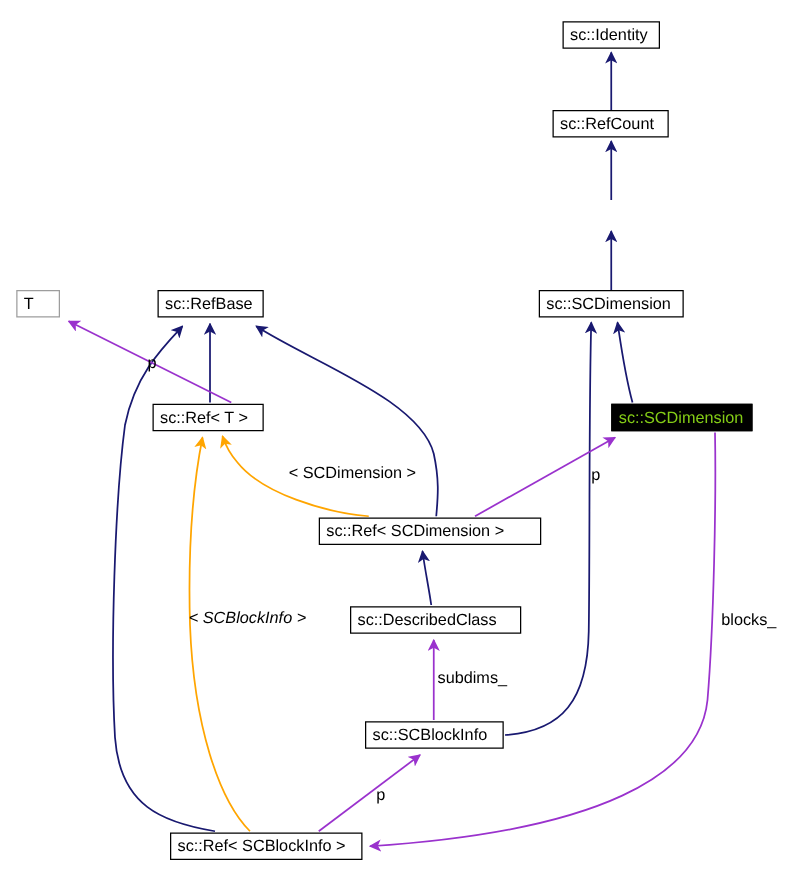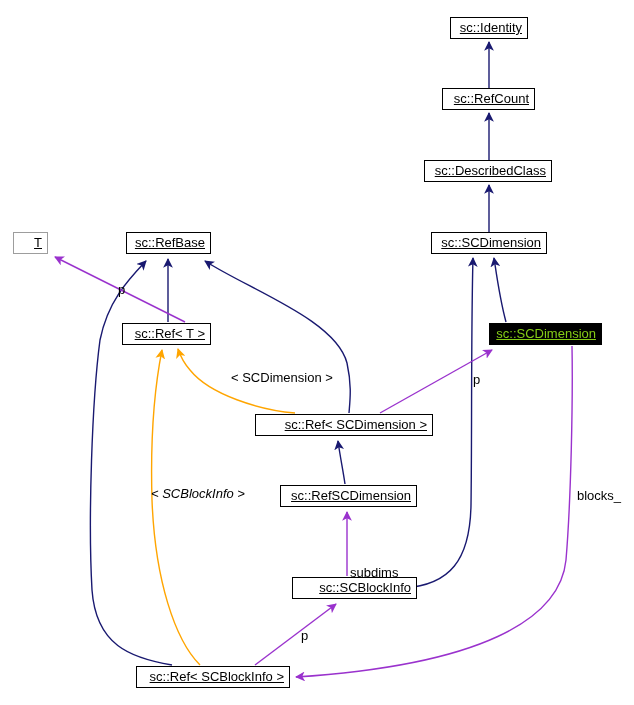--- a/index.html
+++ b/index.html
@@ -26,25 +26,24 @@
   }
   .node {
     position: absolute;
     box-sizing: border-box;
     border: 1px solid #000000;
     background: #ffffff;
     color: #000000;
     font-size: 13px;
     line-height: 20px;
     height: 22px;
-    text-align: right;
+    text-align: left;
     white-space: nowrap;
     padding: 0 5px;
     z-index: 5;
-    text-decoration: underline;
   }
   .node.highlight {
     background: #000000;
     color: #84cc16;
     border-color: #000000;
   }
   .node.template-param {
     border: 1px solid #9d9d9d;
     color: #000000;
   }
@@ -99,47 +98,46 @@
       <path d="M 255 665 L 336 604"></path>
       <path d="M 347 576 L 347 512"></path>
       <path d="M 572 346 C 573 400 571 500 566 560 C 560 620 480 665 296 677"></path>
     </g>
   </svg>
 
   <div class="node" style="left:450px; top:17px; width:78px;">sc::Identity</div>
 
   <div class="node" style="left:442px; top:88px; width:93px;">sc::RefCount</div>
 
-  <div class="node" style="left:424px; top:160px; width:128px;">sc::DescribedClass</div>
 
   <div class="node" style="left:431px; top:232px; width:116px;">sc::SCDimension</div>
 
   <div class="node highlight" style="left:489px; top:323px; width:113px;">sc::SCDimension</div>
 
   <div class="node template-param" style="left:13px; top:232px; width:35px;">T</div>
 
   <div class="node" style="left:126px; top:232px; width:85px;">sc::RefBase</div>
 
   <div class="node" style="left:122px; top:323px; width:89px;">sc::Ref&lt; T &gt;</div>
 
   <div class="node" style="left:255px; top:414px; width:178px;">sc::Ref&lt; SCDimension &gt;</div>
 
-  <div class="node" style="left:280px; top:485px; width:137px;">sc::RefSCDimension</div>
+  <div class="node" style="left:280px; top:485px; width:137px;">sc::DescribedClass</div>
 
-  <div class="node" style="left:292px; top:577px; width:125px;">sc::SCBlockInfo</div>
+  <div class="node" style="left:292px; top:577px; width:111px;">sc::SCBlockInfo</div>
 
   <div class="node" style="left:136px; top:666px; width:154px;">sc::Ref&lt; SCBlockInfo &gt;</div>
 
   <div class="edge-label" style="left:118px; top:283px;">p</div>
 
   <div class="edge-label" style="left:231px; top:371px;">&lt; SCDimension &gt;</div>
 
   <div class="edge-label" style="left:151px; top:487px;font-style:italic;">&lt; SCBlockInfo &gt;</div>
 
   <div class="edge-label" style="left:473px; top:373px;">p</div>
 
-  <div class="edge-label" style="left:350px; top:535px;margin-top:31px;">subdims_</div>
+  <div class="edge-label" style="left:350px; top:535px;">subdims_</div>
 
   <div class="edge-label" style="left:301px; top:629px;">p</div>
 
   <div class="edge-label" style="left:577px; top:489px;">blocks_</div>
 
 </div>
 
 </body></html>

